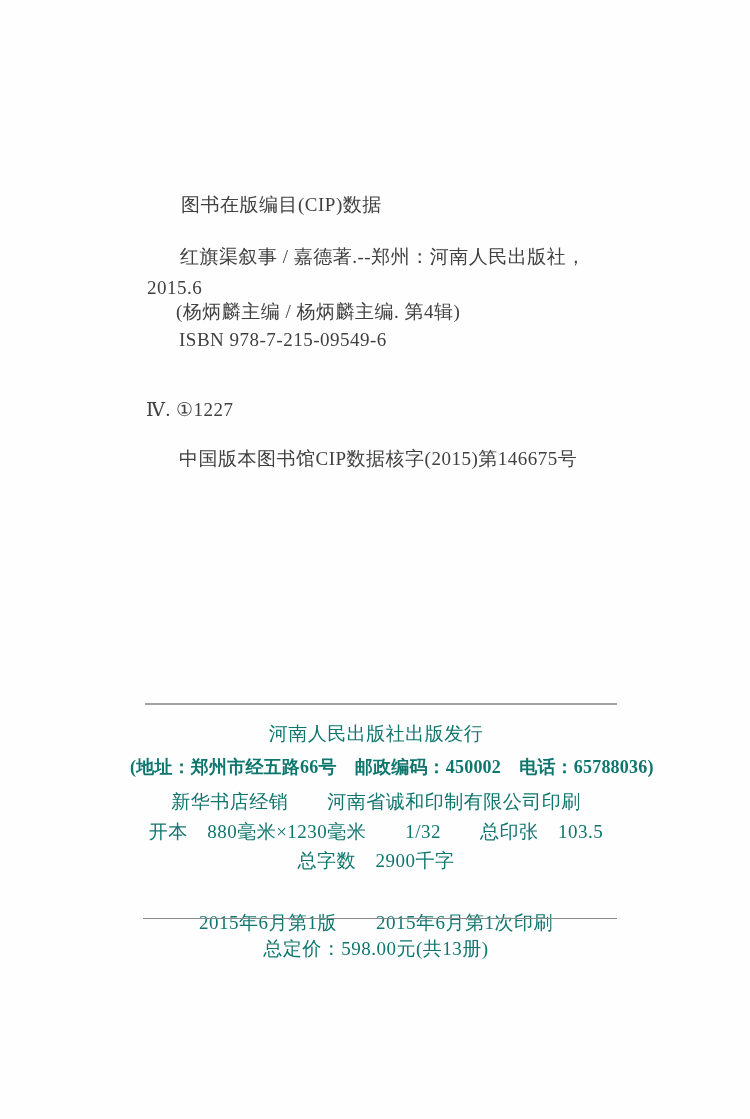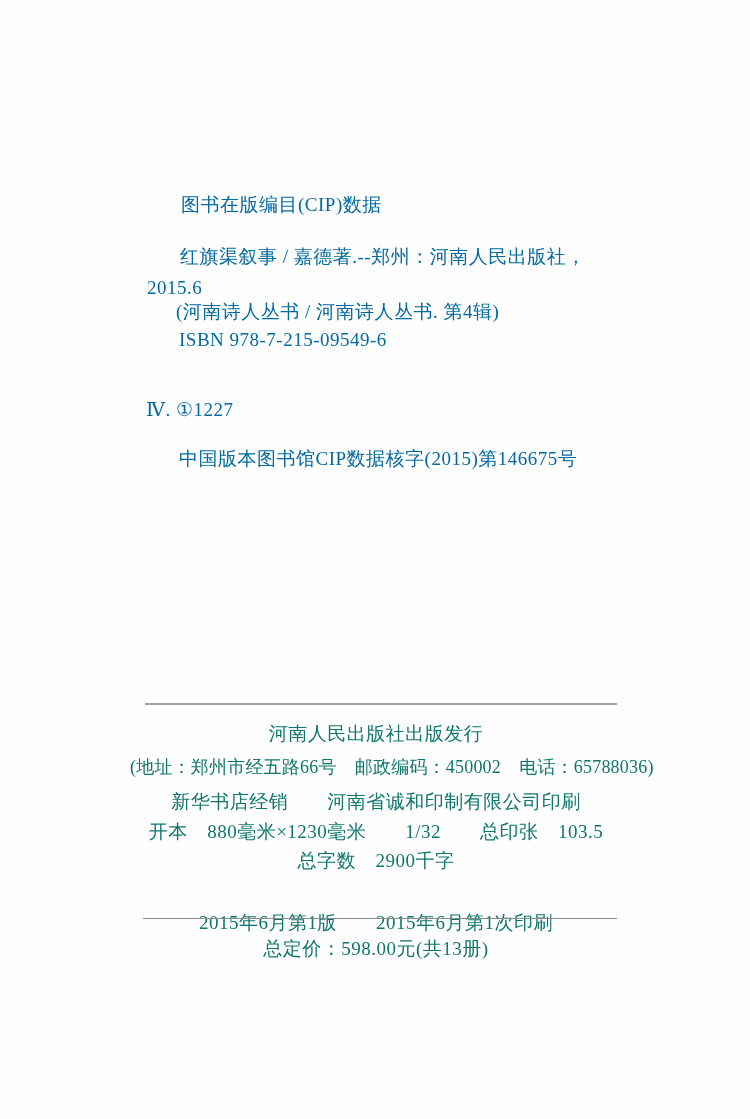--- a/index.html
+++ b/index.html
@@ -14,21 +14,21 @@
     background:#fefefe;
     color:#1c1c1c;
     overflow:hidden;
   }
   .line{
     position:absolute;
     font-size:19px;
     line-height:1.25;
     letter-spacing:0.5px;
     white-space:pre;
-    color:#0369a1;
+    color:#404040;
   }
   .centerband{
     position:absolute;
     left:130px;
     width:492px;
     text-align:center;
     font-size:19px;
     line-height:1.25;
     letter-spacing:0.5px;
     white-space:pre;
@@ -39,34 +39,34 @@
     border:none;
     margin:0;
     padding:0;
   }
   .rule-top{
     left:145px;top:703px;width:472px;height:2px;background:#a2a2a2;
   }
   .rule-bottom{
     left:143px;top:918px;width:474px;height:1px;background:#8a8a8a;
   }
-  .addr{font-size:18px;letter-spacing:0.2px;}
+  .addr{font-size:18px;letter-spacing:0.2px;font-weight:bold;}
 </style>
 </head>
 <body>
 
 <div class="page" style="background: rgb(254, 254, 254); color: rgb(28, 28, 28);">
 
   <div class="line" style="left:181px;top:193px;">图书在版编目(CIP)数据</div>
 
   <div class="line" style="left:180px;top:245px;">红旗渠叙事 / 嘉德著.--郑州：河南人民出版社，</div>
 
   <div class="line" style="left:147px;top:276px;">2015.6</div>
 
-  <div class="line" style="left:176px;top:300px;">(河南诗人丛书 / 河南诗人丛书. 第4辑)</div>
+  <div class="line" style="left:176px;top:300px;">(杨炳麟主编 / 杨炳麟主编. 第4辑)</div>
 
   <div class="line" style="left:179px;top:328px;">ISBN 978-7-215-09549-6</div>
 
 
   <div class="line" style="left:146px;top:398px;">Ⅳ. ①1227</div>
 
   <div class="line" style="left:179px;top:447px;">中国版本图书馆CIP数据核字(2015)第146675号</div>
 
   <div class="rule rule-top" style="background: rgb(162, 162, 162);"></div>
 

